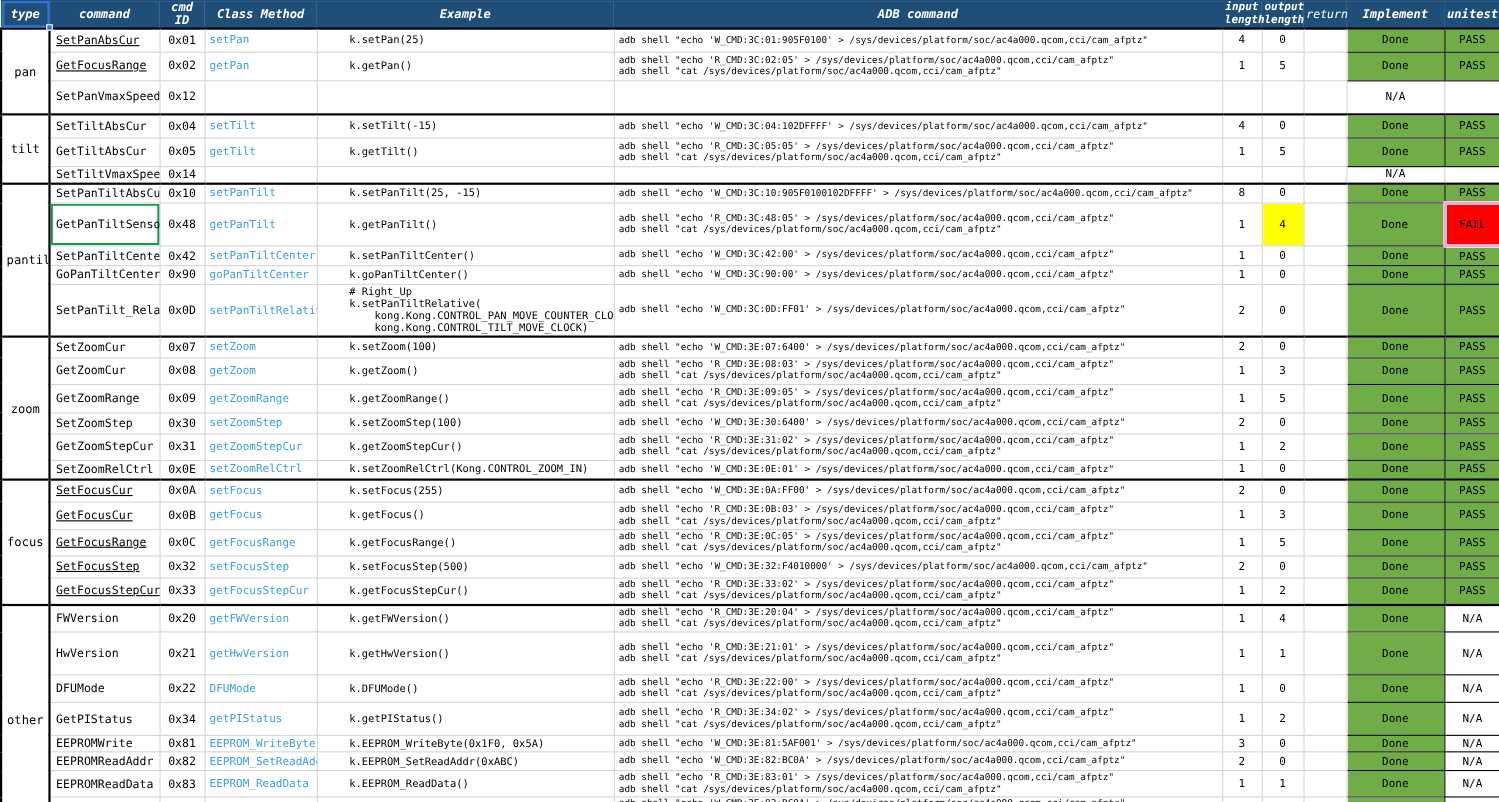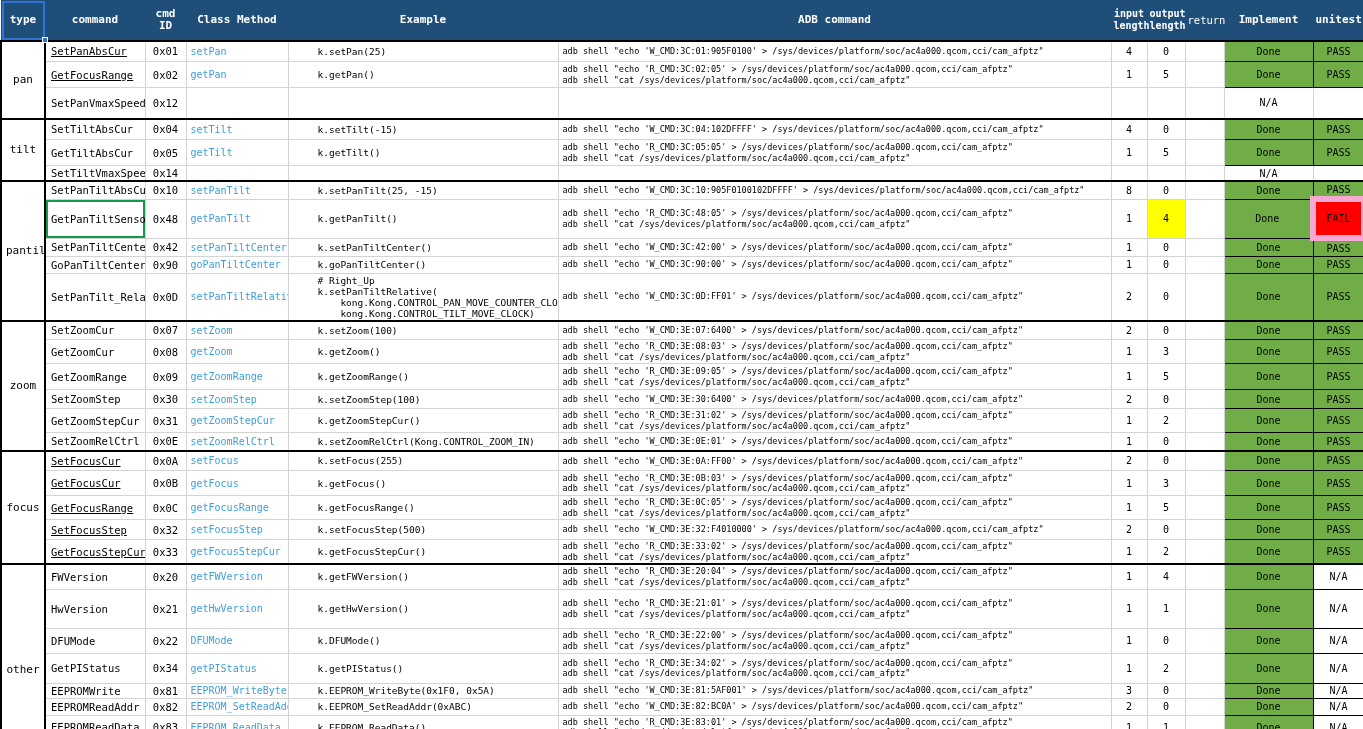--- a/index.html
+++ b/index.html
@@ -38,42 +38,42 @@
   td.cmd.u{text-decoration:underline;}
   td.cmd.box{box-shadow:inset 0 0 0 2px var(--box-green);}
   td.cmdid{text-align:center;}
   td.method{color:var(--method-blue);font-size:10px;}
   td.example{font-size:9.5px;line-height:11px;white-space:pre;padding-left:29px;}
   td.adb{font-size:8.5px;line-height:10.5px;white-space:pre;}
   td.num{text-align:center;font-size:10px;}
   td.num.hl{background:var(--yellow);}
   td.impl,td.unit{text-align:center;font-size:10px;}
   td.bg-green{background:var(--green);border:1px solid #000;}
-  td.bg-red{background:var(--red);border:6px solid #f9a8d4;margin-top:13px;}
+  td.bg-red{background:var(--red);border:3px solid #f9a8d4;margin-top:13px;}
   td.dark{border:1px solid #000;}
 </style>
 </head>
 <body>
 
 <table>
   <colgroup>
     <col class="c-type">
       <col class="c-command">
       <col class="c-cmdid">
       <col class="c-method">
     <col class="c-example">
       <col class="c-adb">
       <col class="c-input">
       <col class="c-output">
     <col class="c-return">
       <col class="c-impl">
       <col class="c-unit">
   </colgroup>
   <thead>
-      <tr style="height: 40px;">
+      <tr style="height: 25px; font-style: italic;">
         <th class="selected">type<div class="handle"></div></th>
         <th>command</th>
         <th>cmd ID</th>
         <th>Class Method</th>
         <th>Example</th>
         <th>ADB command</th>
         <th class="small">input
 length</th>
         <th class="small">output
 length</th>

